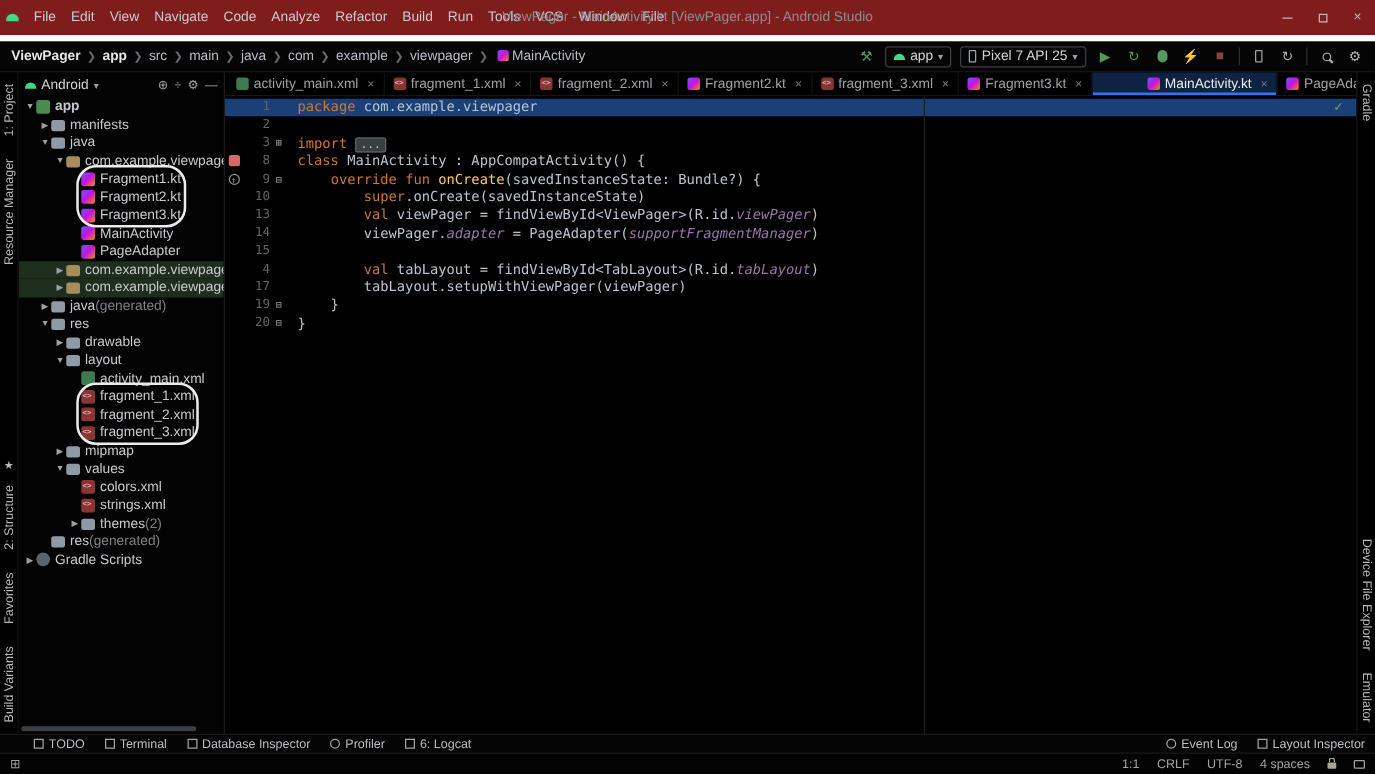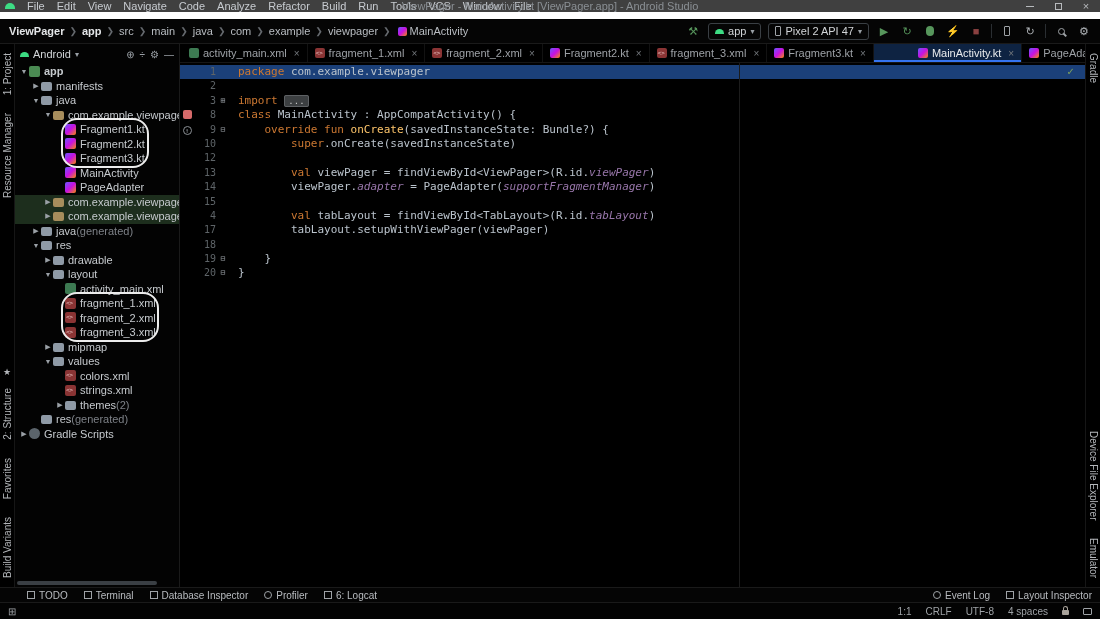--- a/index.html
+++ b/index.html
@@ -1,21 +1,21 @@
 <!DOCTYPE html>
 <html><head>
 <meta charset="utf-8">
 <style>
   * { box-sizing: border-box; margin: 0; padding: 0; }
   html,body { width:1100px; height:619px; overflow:hidden; }
   body { background:#000; color:#cfd2d6; font-family:"Liberation Sans",sans-serif; font-size:11px; }
   #root { width:1100px; height:619px; display:flex; flex-direction:column; }
 
   
-  .titlebar { height:19px; background:#404040; border-bottom:7px solid #ffffff; display:flex; align-items:center; position:relative; flex:none; }
+  .titlebar { height:33px; background:#7f1d1d; border-bottom:5px solid #ffffff; display:flex; align-items:center; position:relative; flex:none; }
   .as-logo { width:10px; height:6px; background:#3ddc84; border-radius:5px 5px 0 0; margin:0 6px 0 5px; }
   .menu-item { padding:0 6px; color:#c7cbd0; height:19px; line-height:19px; cursor:default; }
   .win-title { position:absolute; left:50%; transform:translateX(-50%); color:#8a8f94; white-space:nowrap; }
   .win-controls { margin-left:auto; display:flex; height:19px; }
   .win-btn { width:28px; display:flex; align-items:center; justify-content:center; color:#b7babd; }
   .glyph-min { width:8px; height:1px; background:#b7babd; display:inline-block; }
   .glyph-max { width:7px; height:7px; border:1px solid #b7babd; display:inline-block; }
 
   
   .navbar { height:25px; background:#050505; border-bottom:1px solid #1a1a1a; display:flex; align-items:center; padding:0 8px; flex:none; }
@@ -164,21 +164,21 @@
       </div>
     <div class="nav-right">
       <span class="nav-ic green">⚒</span>
       <span class="chip">
         <span class="droid-head"></span>
         <span>app</span>
         <span class="caret">▾</span>
       </span>
       <span class="chip">
         <span class="phone-ic"></span>
-        <span>Pixel 2 API 47</span>
+        <span>Pixel 7 API 25</span>
         <span class="caret">▾</span>
       </span>
       <span class="nav-ic green">▶</span>
       <span class="nav-ic green">↻</span>
       <span class="nav-ic">
           <span class="bug-ic"></span>
         </span>
       <span class="nav-ic">⚡</span>
       <span class="nav-ic red">■</span>
       <span class="vsep"></span>
@@ -453,72 +453,56 @@
               <span class="gut">
                 <span class="gicon"></span>
                 <span class="num">10</span>
                 <span class="fold"></span>
               </span>
               <span class="codetext"><span>        </span><span class="tk-kw">super</span><span>.onCreate(savedInstanceState)</span></span>
             </div>
             <div class="cline">
               <span class="gut">
                 <span class="gicon"></span>
-                <span class="num">12</span>
+                <span class="num">13</span>
+                <span class="fold"></span>
+              </span>
+              <span class="codetext"><span>        </span><span class="tk-kw">val </span><span>viewPager = findViewById&lt;ViewPager&gt;(R.id.</span><span class="tk-prop">viewPager</span><span>)</span></span>
+            </div>
+            <div class="cline">
+              <span class="gut">
+                <span class="gicon"></span>
+                <span class="num">14</span>
+                <span class="fold"></span>
+              </span>
+              <span class="codetext"><span>        viewPager.</span><span class="tk-prop">adapter</span><span> = PageAdapter(</span><span class="tk-prop">supportFragmentManager</span><span>)</span></span>
+            </div>
+            <div class="cline">
+              <span class="gut">
+                <span class="gicon"></span>
+                <span class="num">15</span>
                 <span class="fold"></span>
               </span>
               <span class="codetext"></span>
             </div>
             <div class="cline">
               <span class="gut">
                 <span class="gicon"></span>
-                <span class="num">13</span>
-                <span class="fold"></span>
-              </span>
-              <span class="codetext"><span>        </span><span class="tk-kw">val </span><span>viewPager = findViewById&lt;ViewPager&gt;(R.id.</span><span class="tk-prop">viewPager</span><span>)</span></span>
-            </div>
-            <div class="cline">
-              <span class="gut">
-                <span class="gicon"></span>
-                <span class="num">14</span>
-                <span class="fold"></span>
-              </span>
-              <span class="codetext"><span>        viewPager.</span><span class="tk-prop">adapter</span><span> = PageAdapter(</span><span class="tk-prop">supportFragmentManager</span><span>)</span></span>
-            </div>
-            <div class="cline">
-              <span class="gut">
-                <span class="gicon"></span>
-                <span class="num">15</span>
-                <span class="fold"></span>
-              </span>
-              <span class="codetext"></span>
-            </div>
-            <div class="cline">
-              <span class="gut">
-                <span class="gicon"></span>
                 <span class="num">4</span>
                 <span class="fold"></span>
               </span>
               <span class="codetext"><span>        </span><span class="tk-kw">val </span><span>tabLayout = findViewById&lt;TabLayout&gt;(R.id.</span><span class="tk-prop">tabLayout</span><span>)</span></span>
             </div>
             <div class="cline">
               <span class="gut">
                 <span class="gicon"></span>
                 <span class="num">17</span>
                 <span class="fold"></span>
               </span>
               <span class="codetext"><span>        tabLayout.setupWithViewPager(viewPager)</span></span>
-            </div>
-            <div class="cline">
-              <span class="gut">
-                <span class="gicon"></span>
-                <span class="num">18</span>
-                <span class="fold"></span>
-              </span>
-              <span class="codetext"></span>
             </div>
             <div class="cline">
               <span class="gut">
                 <span class="gicon"></span>
                 <span class="num">19</span>
                 <span class="fold fbox">⊟</span>
               </span>
               <span class="codetext"><span>    }</span></span>
             </div>
             <div class="cline">

